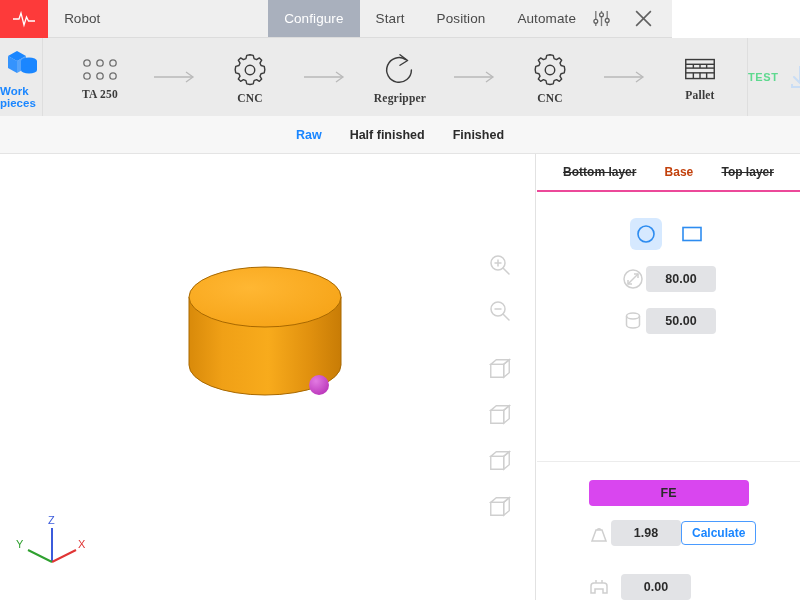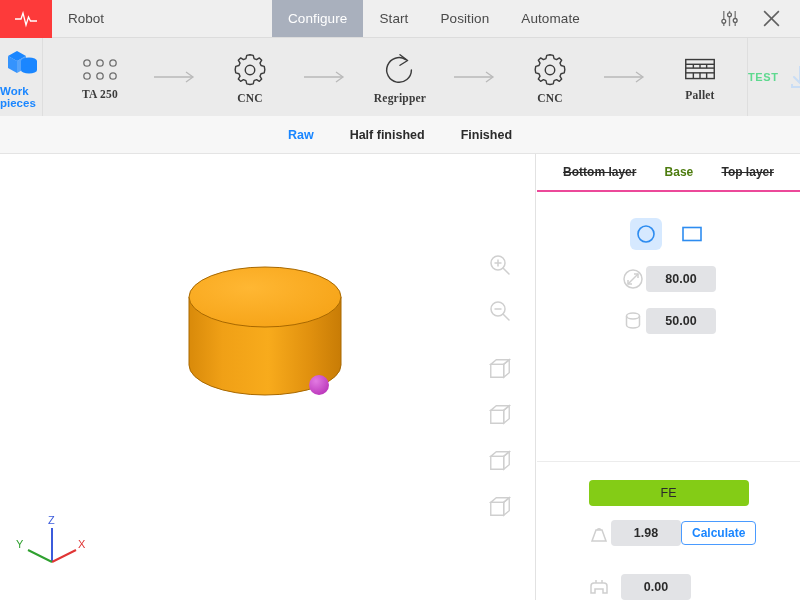--- a/index.html
+++ b/index.html
@@ -6,21 +6,21 @@
   html, body {
     width: 800px; height: 600px;
     font-family: "Liberation Sans", sans-serif;
     background: #ffffff;
     overflow: hidden;
   }
   #app { position: relative; width: 800px; height: 600px; }
 
   
   .topbar {
-    position: absolute; top: 0; left: 0; width: 800px; height: 38px;
+    position: absolute; top: 0; left: 0; width: 672px; height: 38px;
     background: #efefef;
     border-bottom: 1px solid #dcdcdc;
     display: flex; align-items: stretch;
   }
   .logo-tile {
     width: 52px; height: 38px; background: #fd3a3a;
     display: flex; align-items: center; justify-content: center;
   }
   .topnav { flex: 1; display: flex; align-items: stretch; position: relative; }
   .nav-title {
@@ -58,21 +58,21 @@
     width: 88px; display: flex; flex-direction: row;
     align-items: center; justify-content: center; gap: 6px;
     border-left: 1px solid #dedede;
   }
   .test-label { font-size: 11px; color: #5ed98f; font-weight: bold; letter-spacing: .6px; }
 
   
   .statebar {
     position: absolute; top: 116px; left: 0; width: 800px; height: 38px;
     background: #f7f7f7; border-bottom: 1px solid #e4e4e4;
-    display: flex; align-items: center; justify-content: center; gap: 36px;
+    display: flex; align-items: center; justify-content: center; gap: 28px;
   }
   .state-tab { font-size: 12.5px; color: #2b2b2b; font-weight: bold; }
   .state-tab.active { color: #1a86ff; }
 
   
   .viewport {
     position: absolute; top: 154px; left: 0; width: 536px; height: 446px;
     background: #ffffff; border-right: 1px solid #e2e2e2;
   }
   .vp-tools {
@@ -88,21 +88,21 @@
   .rightpanel {
     position: absolute; top: 154px; left: 537px; width: 263px; height: 446px;
     background: #ffffff; display: flex; flex-direction: column;
   }
   .layer-tabs {
     height: 38px; display: flex; align-items: center; justify-content: space-around;
     padding: 0 12px; border-bottom: 2px solid #ec4899;
   }
   .layer-tab { font-size: 12px; color: #2b2b2b; font-weight: bold; }
   .layer-tab.struck { text-decoration: line-through; text-decoration-thickness: 1px; }
-  .layer-tab.active { color: #4d7c0f; }
+  .layer-tab.active { color: #c2410c; }
 
   .shape-row {
     display: flex; align-items: center; justify-content: center; gap: 14px;
     margin-top: 26px;
   }
   .shape-btn {
     width: 32px; height: 32px; border-radius: 6px;
     display: flex; align-items: center; justify-content: center;
   }
   .shape-btn.selected { background: #d6e9ff; }
@@ -116,23 +116,23 @@
     width: 70px; height: 26px; background: #e2e3e6; border-radius: 4px;
     display: flex; align-items: center; justify-content: center;
     font-size: 12.5px; color: #2b2b2b; font-weight: bold;
   }
   .panel-spacer { flex: 1; }
   .panel-divider { height: 1px; background: #ececec; }
 
   .bottom-section { padding: 18px 0 0 0; }
   .material-row { display: flex; justify-content: center; }
   .material-box {
-    width: 160px; height: 26px; background: #84cc16; border-radius: 4px;
-    display: flex; align-items: center; justify-content: center;
-    font-size: 12.5px; color: #2b2b2b; font-weight: normal;
+    width: 160px; height: 26px; background: #d946ef; border-radius: 4px;
+    display: flex; align-items: center; justify-content: center;
+    font-size: 12.5px; color: #2b2b2b; font-weight: bold;
   }
   .calc-row {
     display: flex; align-items: center; 
     margin-top: 14px; padding-left: 50px;
   }
   .calc-btn {
     height: 24px; padding: 0 10px; border: 1px solid #4a9bff; border-radius: 4px;
     background: #ffffff; color: #1a86ff; font-size: 12px; font-weight: bold;
     display: flex; align-items: center; justify-content: center;
   }

